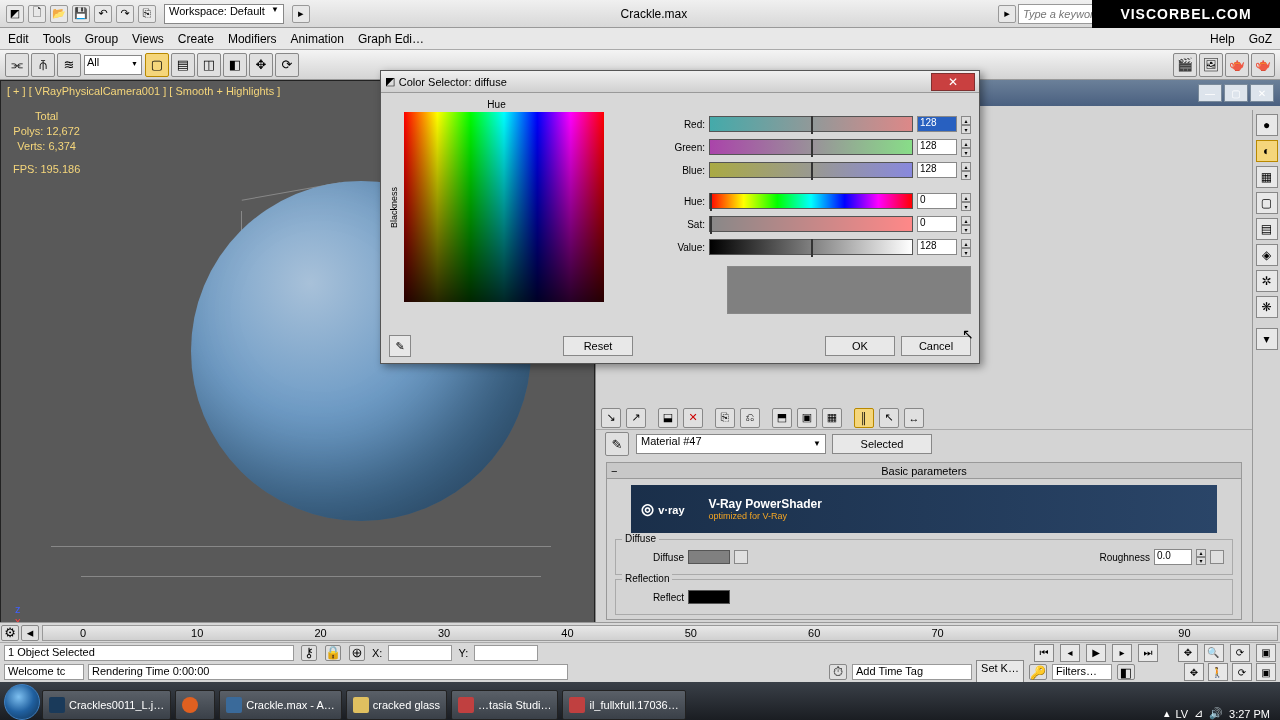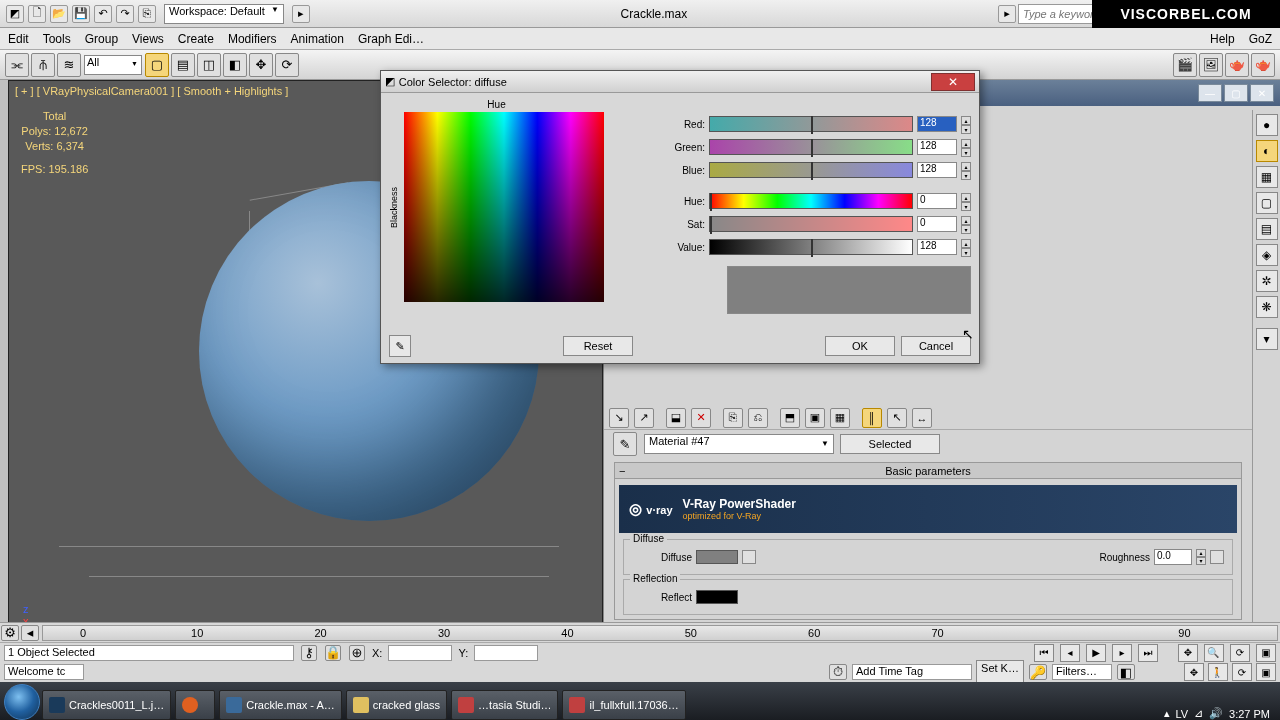--- a/index.html
+++ b/index.html
@@ -12,21 +12,21 @@
 .search-box { width:170px; height:20px; border:1px solid #999; background:#fff; padding:0 4px; color:#888; font-style:italic; }
 .watermark { position:absolute; top:0; right:0; width:188px; height:28px; background:#000; color:#fff; display:flex; align-items:center; justify-content:center; font-size:14px; font-weight:bold; letter-spacing:1px; }
 .menubar { height: 22px; background: #e8e8e8; border-bottom:1px solid #aaa; display:flex; align-items:center; padding:0 8px; gap:14px; }
 .menubar span { font-size:12px; }
 .toolbar { height: 30px; background: linear-gradient(#f4f4f4,#d4d4d4); border-bottom:1px solid #999; display:flex; align-items:center; padding:0 4px; }
 .tool-btn { width:24px; height:24px; border:1px solid #888; background:#e0e0e0; margin:0 1px; border-radius:2px; display:inline-flex;align-items:center;justify-content:center;font-size:13px; }
 .tool-active { background:#f5d67b; border-color:#b88800; }
 .dd-small { width:58px; height:20px; border:1px solid #888; background:#fff; margin:0 2px; position:relative; padding:0 2px; }
 .dd-small:after{content:"▼";position:absolute;right:3px;font-size:7px;top:4px;}
 
-.main { position:absolute; top:80px; left:0; right:0; bottom:42px; display:flex;padding-left:8px; }
+.main { position:absolute; top:80px; left:0; right:0; bottom:42px; display:flex; }
 .viewport { width:595px; background:#595959; position:relative; border:1px solid #222; }
 .vp-label { position:absolute; top:4px; left:6px; color:#f5d67b; font-size:11px; }
 .vp-stats { position:absolute; top:28px; left:12px; color:#f5d67b; line-height:15px; font-size:11px;text-align:center; }
 .sphere { position:absolute; top:100px; left:190px; width:340px; height:340px; border-radius:50%; background: radial-gradient(circle at 35% 30%, #a8c1d9 0%, #6f9cc6 40%, #4a7ba6 70%, #2e5478 100%); box-shadow: inset -40px -40px 80px rgba(0,0,0,0.3); }
 .grid-line { position:absolute; background:#888; }
 .axis { position:absolute; bottom:50px; left:14px; font-size:10px; }
 .axis .z { color:#4060ff; display:block; }
 .axis .x { color:#ff4040; }
 .vp-scroll { position:absolute; bottom:0; left:0; right:0; height:16px; background:#ddd; border-top:1px solid #999; display:flex; align-items:center; }
 .vp-scroll-btn { width:14px; height:14px; border:1px solid #888; background:#eee; text-align:center; line-height:12px; font-size:9px; }
@@ -43,21 +43,21 @@
 .me-toolbar { height:24px; border-bottom:1px solid #aaa; display:flex; align-items:center; padding:0 4px; gap:3px; }
 .me-toolbar .tool-btn { width:20px; height:20px; font-size:11px; }
 .me-toolbar .tool-btn.del { color:#c00; }
 .mat-name-row { height:28px; display:flex; align-items:center; padding:0 8px; gap:6px; }
 .mat-name-select { flex:0 0 190px; height:20px; border:1px solid #888; background:#fff; padding:0 4px; position:relative; }
 .mat-name-select:after{content:"▼";position:absolute;right:4px;font-size:8px;top:4px;}
 .mat-type-btn { width:100px; height:20px; border:1px solid #888; background:#e8e8e8; text-align:center; line-height:18px; }
 .panel-section { border:1px solid #999; margin:4px 10px; background:#d4d4d4; }
 .panel-header { height:16px; background:#c8c8c8; border-bottom:1px solid #999; text-align:center; font-size:10px; line-height:16px; position:relative; }
 .panel-header .collapse { position:absolute; left:4px; }
-.vray-banner { margin:6px 4px; height:48px; background:linear-gradient(90deg,#1a2f4a,#2a4568); color:#fff; display:flex; align-items:center; padding:0 10px; gap:10px; }
+.vray-banner { margin:6px 24px; height:48px; background:linear-gradient(90deg,#1a2f4a,#2a4568); color:#fff; display:flex; align-items:center; padding:0 10px; gap:24px; }
 .vray-logo { font-size:15px; font-weight:bold; }
 .vray-text { font-size:12px; font-weight:bold; }
 .vray-sub { font-size:9px; color:#f5a623; }
 .section-box { border:1px solid #aaa; margin:4px 8px; padding:6px 8px; position:relative; }
 .section-box .legend { position:absolute; top:-7px; left:6px; background:#d4d4d4; padding:0 3px; font-size:10px; }
 .param-row { display:flex; align-items:center; height:22px; gap:4px; }
 .param-label { width:60px; text-align:right; font-size:10px; }
 .swatch { width:42px; height:14px; border:1px solid #555; background:#808080; }
 .swatch.black { background:#000; }
 .map-btn { width:14px; height:14px; border:1px solid #888; background:#e0e0e0; }
@@ -411,20 +411,21 @@
   <span class="play-btn">⏭</span>
   <span style="width:8px"></span>
   <span class="play-btn">✥</span>
   <span class="play-btn">🔍</span>
   <span class="play-btn">⟳</span>
   <span class="play-btn">▣</span>
 </div>
 
 <div class="bottombar">
   <span class="status-field" style="width:80px">Welcome tc</span>
+  <span class="status-field" style="width:480px">Rendering Time  0:00:00</span>
   <span style="flex:1"></span>
   <span class="tool-btn" style="width:18px;height:16px">⏱</span>
   <span class="status-field" style="width:120px">Add Time Tag</span>
   <span class="cd-btn" style="width:48px;height:24px;line-height:14px">Set K…</span>
   <span class="tool-btn" style="width:18px;height:16px">🔑</span>
   <span class="status-field" style="width:60px">Filters…</span>
   <span class="tool-btn" style="width:18px;height:16px">◧</span>
   <span style="width:40px"></span>
   <span class="play-btn">✥</span>
   <span class="play-btn">🚶</span>

